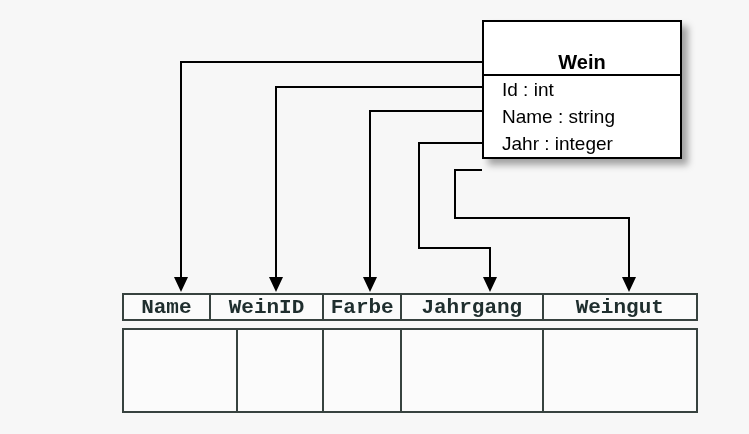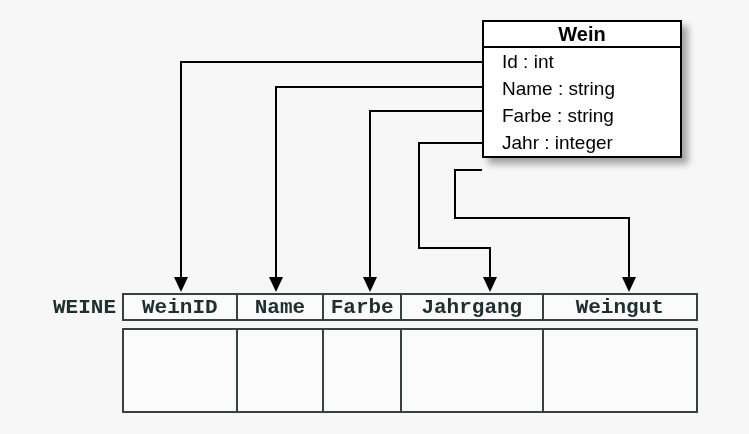--- a/index.html
+++ b/index.html
@@ -43,20 +43,21 @@
     box-shadow: 6px 6px 7px rgba(0,0,0,0.35);
   }
   .class-title {
     height: 26px;
     line-height: 25px;
     text-align: center;
     font-weight: bold;
     font-size: 20px;
     color: #000;
     border-bottom: 2px solid var(--box-border);
+    margin-top: 28px;
   }
   .class-attr {
     height: 27px;
     line-height: 27px;
     padding-left: 18px;
     font-size: 19px;
     color: #000;
     white-space: nowrap;
   }
 
@@ -124,29 +125,27 @@
     <g>
       <path d="M482 170 H455 V218 H629 V278"></path>
       <polygon points="629,292 622,277 636,277"></polygon>
     </g>
   </svg>
 
   <div class="class-box">
     <div class="class-title">Wein</div>
     <div class="class-attr">Id : int</div>
     <div class="class-attr">Name : string</div>
-    <div class="class-attr">Farbe : string</div>
     <div class="class-attr">Jahr : integer</div>
   </div>
 
-  <div class="table-label mono">WEINE</div>
 
   <div class="row header-row">
+    <div class="cell mono w1">Name</div>
     <div class="cell mono w0">WeinID</div>
-    <div class="cell mono w1">Name</div>
     <div class="cell mono w2">Farbe</div>
     <div class="cell mono w3">Jahrgang</div>
     <div class="cell mono w4">Weingut</div>
   </div>
 
   <div class="row body-row">
     <div class="cell w0"></div>
     <div class="cell w1"></div>
     <div class="cell w2"></div>
     <div class="cell w3"></div>

